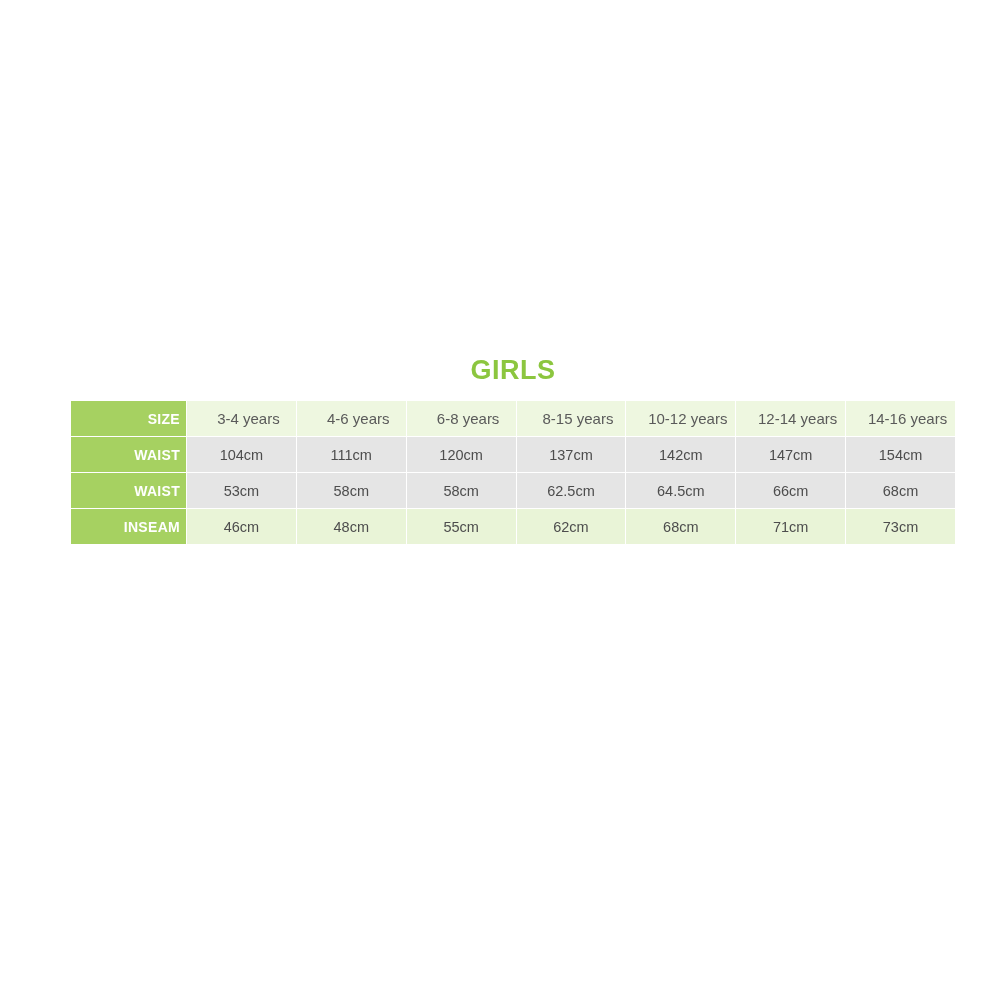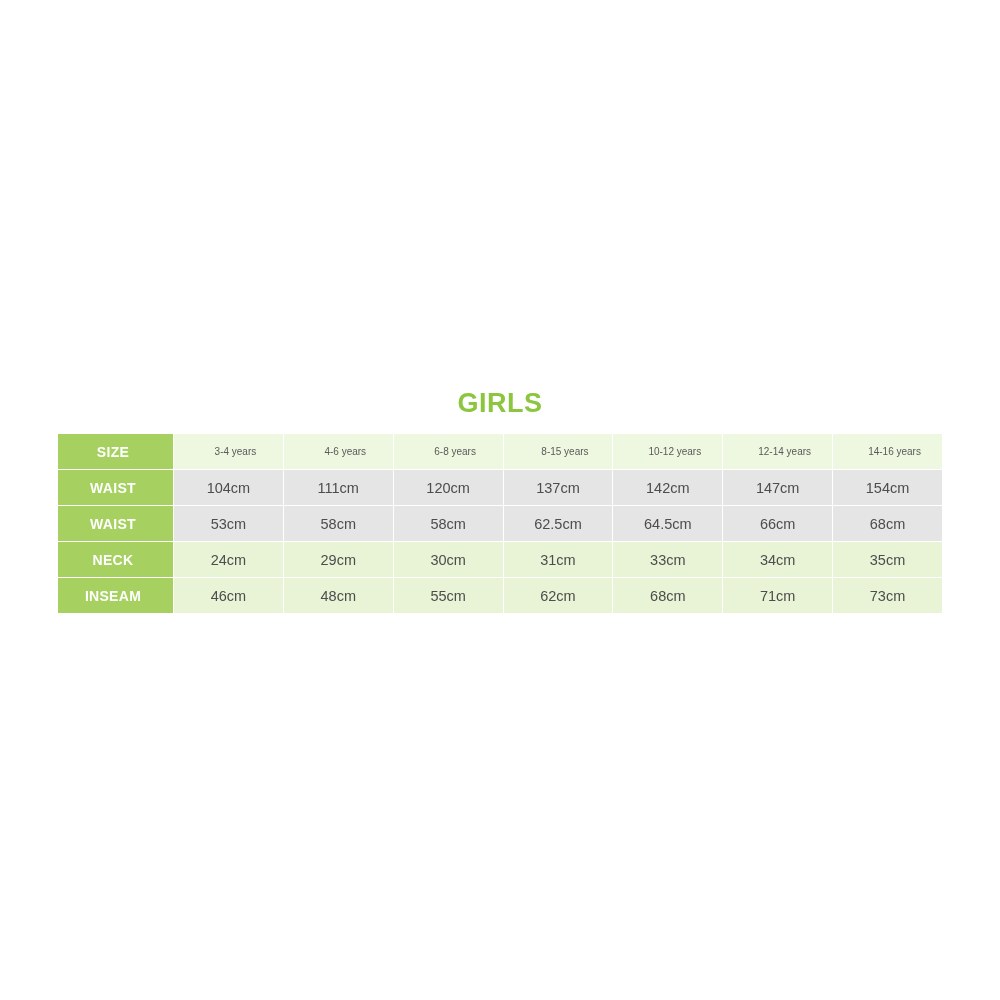--- a/index.html
+++ b/index.html
@@ -10,24 +10,23 @@
     width: 1000px;
     height: 1000px;
     background: #ffffff;
     font-family: "Liberation Sans", sans-serif;
     position: relative;
     overflow: hidden;
   }
 
   #chart-wrap {
     position: absolute;
-    left: 57px;
+    left: 70px;
     top: 355px;
     width: 886px;
-    margin-top: 33px;
   }
 
   #chart-title {
     text-align: center;
     color: #8cc63f;
     font-size: 27px;
     font-weight: bold;
     letter-spacing: 0.5px;
     margin-bottom: 14px;
     font-family: "Liberation Sans", sans-serif;
@@ -49,35 +48,35 @@
     vertical-align: middle;
     color: #4d4d4d;
     font-weight: normal;
   }
 
   
   table.size-table .row-label {
     background: #a6d161;
     color: #ffffff;
     font-weight: bold;
-    text-align: center;
+    text-align: right;
     padding-left: 1px;
     font-size: 14px;
     letter-spacing: 0.3px;
     width: 108px;
   }
   table.size-table tr:first-child .row-label {
     background: #a6d161;
   }
 
   
   table.size-table .head-cell {
     background: #eef7e0;
     color: #5a5a5a;
-    font-size: 10px;
+    font-size: 15px;
     padding-left: 20px;
   }
 
   
   table.size-table .cell-odd {
     background: #e5e5e5;
   }
   table.size-table .cell-even {
     background: #e9f4d7;
   }
@@ -118,30 +117,20 @@
         <td class="row-label">WAIST</td>
         <td class="cell-odd">53cm</td>
         <td class="cell-odd">58cm</td>
         <td class="cell-odd">58cm</td>
         <td class="cell-odd">62.5cm</td>
         <td class="cell-odd">64.5cm</td>
         <td class="cell-odd">66cm</td>
         <td class="cell-odd">68cm</td>
       </tr>
 
-      <tr>
-        <td class="row-label">NECK</td>
-        <td class="cell-even">24cm</td>
-        <td class="cell-even">29cm</td>
-        <td class="cell-even">30cm</td>
-        <td class="cell-even">31cm</td>
-        <td class="cell-even">33cm</td>
-        <td class="cell-even">34cm</td>
-        <td class="cell-even">35cm</td>
-      </tr>
 
 
       <tr>
         <td class="row-label">INSEAM</td>
         <td class="cell-even">46cm</td>
         <td class="cell-even">48cm</td>
         <td class="cell-even">55cm</td>
         <td class="cell-even">62cm</td>
         <td class="cell-even">68cm</td>
         <td class="cell-even">71cm</td>

